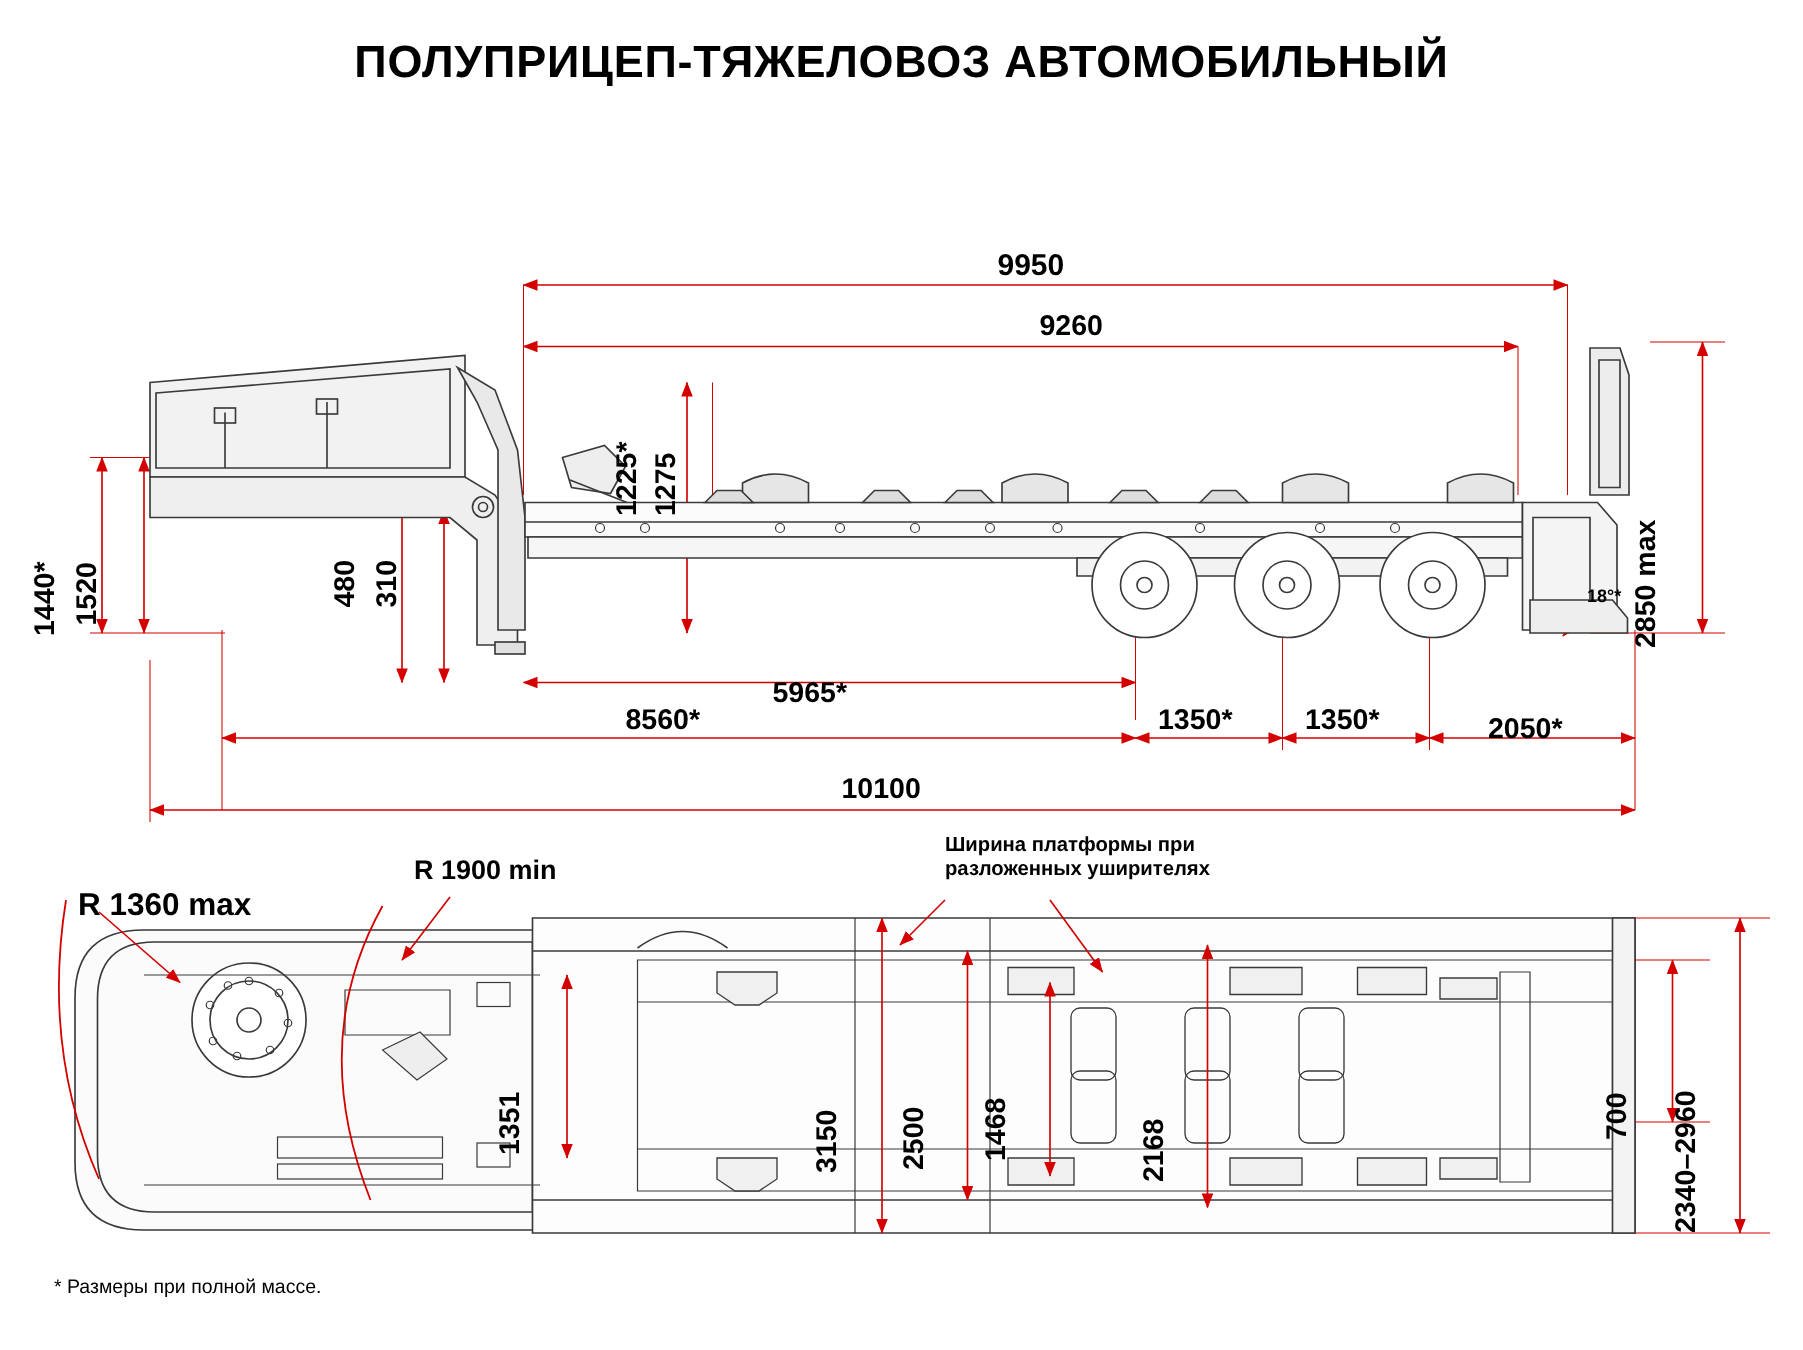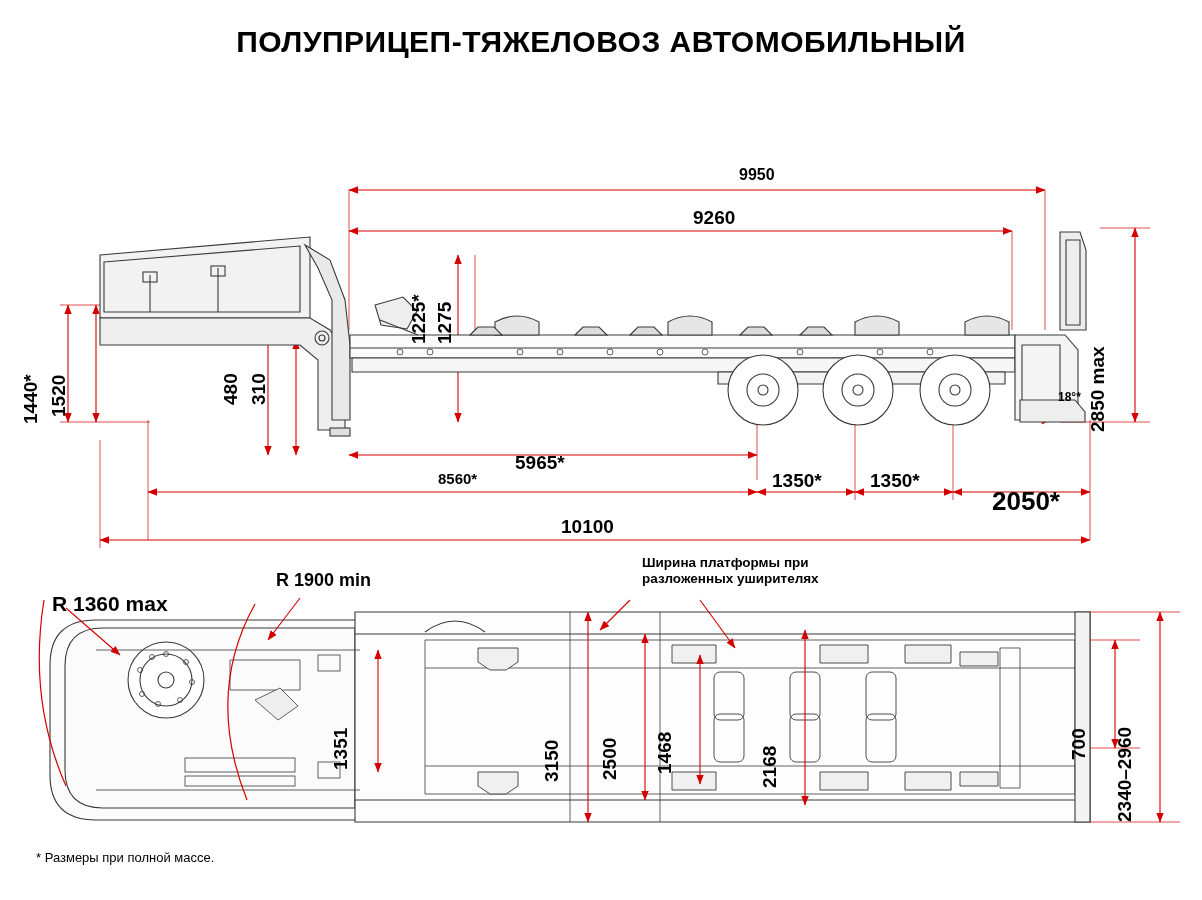--- a/index.html
+++ b/index.html
@@ -267,49 +267,49 @@
       <line x1="1115" y1="640" x2="1115" y2="748" marker-start="url(#arS)" marker-end="url(#ar)"></line>
       <line x1="1090" y1="640" x2="1140" y2="640" stroke-width="0.7"></line>
       <line x1="1090" y1="748" x2="1140" y2="748" stroke-width="0.7"></line>
 
       <line x1="1160" y1="612" x2="1160" y2="822" marker-start="url(#arS)" marker-end="url(#ar)"></line>
       <line x1="1090" y1="612" x2="1180" y2="612" stroke-width="0.7"></line>
       <line x1="1090" y1="822" x2="1180" y2="822" stroke-width="0.7"></line>
     </g>
   </svg>
 
-  <div class="dimtext" style="left:739px; top:166px; font-size:16px;text-align:right;">9950</div>
+  <div class="dimtext" style="left:665px; top:166px; font-size:20px;text-align:right;">9950</div>
   <div class="dimtext" style="left:648px; top:207px; font-size:19px;margin-left:45px;">9260</div>
 
   <div class="dimtext vert" style="left:430px; top:322px; font-size:19px; transform:rotate(-90deg);">1225*</div>
   <div class="dimtext vert" style="left:456px; top:322px; font-size:19px; transform:rotate(-90deg);">1275</div>
 
   <div class="dimtext vert" style="left:42px; top:402px; font-size:19px; transform:rotate(-90deg);">1440*</div>
   <div class="dimtext vert" style="left:70px; top:395px; font-size:19px; transform:rotate(-90deg);">1520</div>
 
   <div class="dimtext vert" style="left:242px; top:383px; font-size:19px; transform:rotate(-90deg);">480</div>
   <div class="dimtext vert" style="left:270px; top:383px; font-size:19px; transform:rotate(-90deg);">310</div>
 
   <div class="dimtext vert" style="left:1109px; top:410px; font-size:19px; transform:rotate(-90deg);">2850 max</div>
 
   <div class="dimtext" style="left:1058px; top:390px; font-size:12px;">18°*</div>
 
   <div class="dimtext" style="left:515px; top:431px; font-size:19px;margin-top:21px;">5965*</div>
-  <div class="dimtext" style="left:417px; top:470px; font-size:15px;margin-left:21px;">8560*</div>
+  <div class="dimtext" style="left:417px; top:470px; font-size:19px;">8560*</div>
 
   <div class="dimtext" style="left:772px; top:470px; font-size:19px;">1350*</div>
   <div class="dimtext" style="left:870px; top:470px; font-size:19px;">1350*</div>
-  <div class="dimtext" style="left:992px; top:486px; font-size:26px;">2050*</div>
+  <div class="dimtext" style="left:992px; top:476px; font-size:19px;">2050*</div>
 
   <div class="dimtext" style="left:561px; top:516px; font-size:19px;">10100</div>
 
   <div class="dimtext" style="left:52px; top:592px; font-size:21px;">R 1360 max</div>
   <div class="dimtext" style="left:276px; top:570px; font-size:18px;">R 1900 min</div>
 
-  <div class="label-blk" style="left:630px; top:555px;margin-left:12px;">
+  <div class="label-blk" style="left:630px; top:555px;">
     <span>Ширина платформы при</span><br>
     <span>разложенных уширителях</span>
   </div>
 
   <div class="dimtext vert" style="left:352px; top:748px; font-size:19px; transform:rotate(-90deg);">1351</div>
   <div class="dimtext vert" style="left:563px; top:760px; font-size:19px; transform:rotate(-90deg);">3150</div>
   <div class="dimtext vert" style="left:621px; top:758px; font-size:19px; transform:rotate(-90deg);">2500</div>
   <div class="dimtext vert" style="left:676px; top:752px; font-size:19px; transform:rotate(-90deg);">1468</div>
   <div class="dimtext vert" style="left:781px; top:766px; font-size:19px; transform:rotate(-90deg);">2168</div>
   <div class="dimtext vert" style="left:1090px; top:738px; font-size:19px; transform:rotate(-90deg);">700</div>

